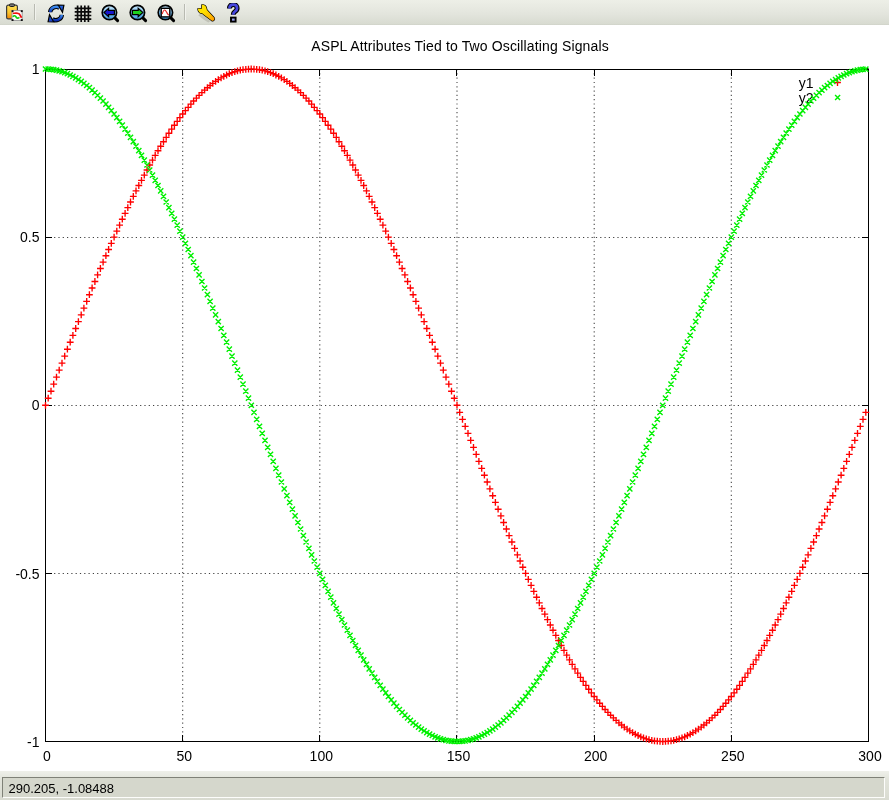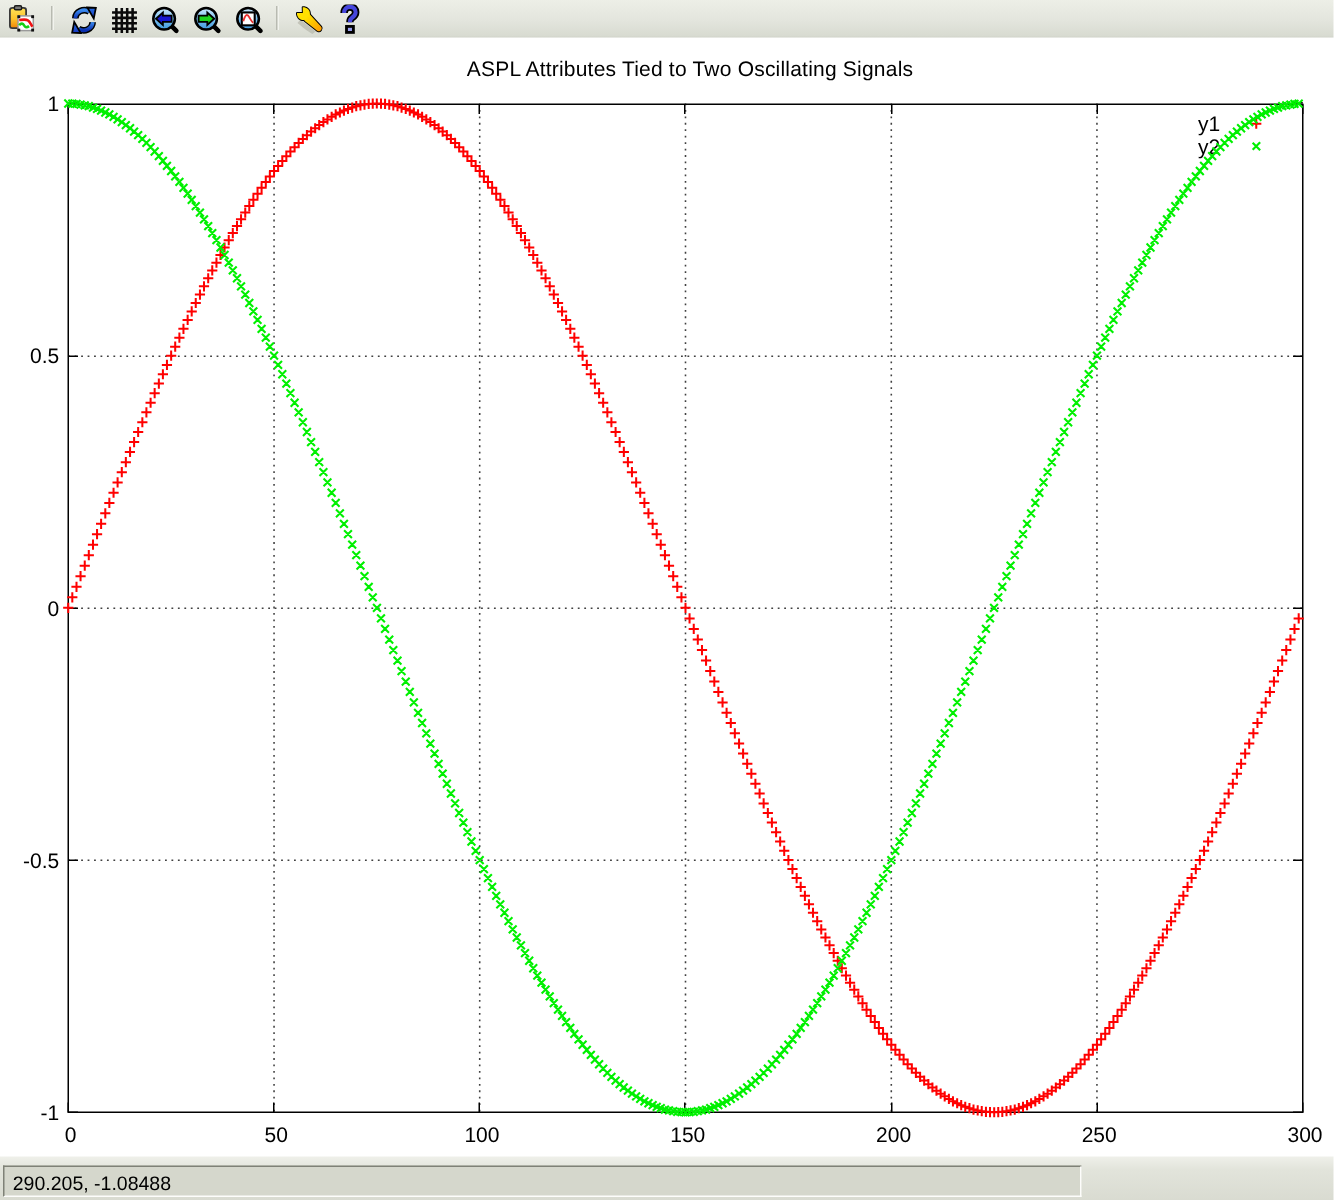--- a/index.html
+++ b/index.html
@@ -5,21 +5,21 @@
 #toolbar{position:absolute;left:0;top:0;width:889px;height:25px;
  background:linear-gradient(#edefe7,#e3e5dd 55%,#d8dbd1 96%,#cdd0c6);}
 .icon{position:absolute;top:3px;}
 .sep{position:absolute;top:4px;width:1px;height:16px;background:#b8bab1;border-right:1px solid #f2f3ee;}
 #plot{position:absolute;left:0;top:0;}
 #plot text{font-size:14px;fill:#000;}
 #title{font-size:14px;letter-spacing:0.14px;}
 .tl text{font-size:14px;}
 #status{position:absolute;left:0;top:771px;width:889px;height:29px;
  background:linear-gradient(#eff0ea,#e2e4db 30%,#d9dbd1);}
-#field{position:absolute;left:2px;top:6px;width:719px;height:21px;box-sizing:border-box;
+#field{position:absolute;left:2px;top:6px;width:883px;height:21px;box-sizing:border-box;
  background:#d5d7cc;border-top:1px solid #7f8177;border-left:1px solid #7f8177;
  border-bottom:1px solid #fdfdfb;border-right:1px solid #fdfdfb;}
 #coords{position:absolute;left:5.5px;top:3px;font-size:13px;color:#000;}
 </style></head>
 <body>
 <svg id="plot" width="889" height="800" viewBox="0 0 889 800">
 <text id="title" text-anchor="middle" x="460" y="50.5">ASPL Attributes Tied to Two Oscillating Signals</text>
 <g stroke="#404040" stroke-width="1.05" stroke-dasharray="1.2 3.1">
       <line x1="182.7" y1="69.0" x2="182.7" y2="741.5"></line>
       <line x1="319.8" y1="69.0" x2="319.8" y2="741.5"></line>

